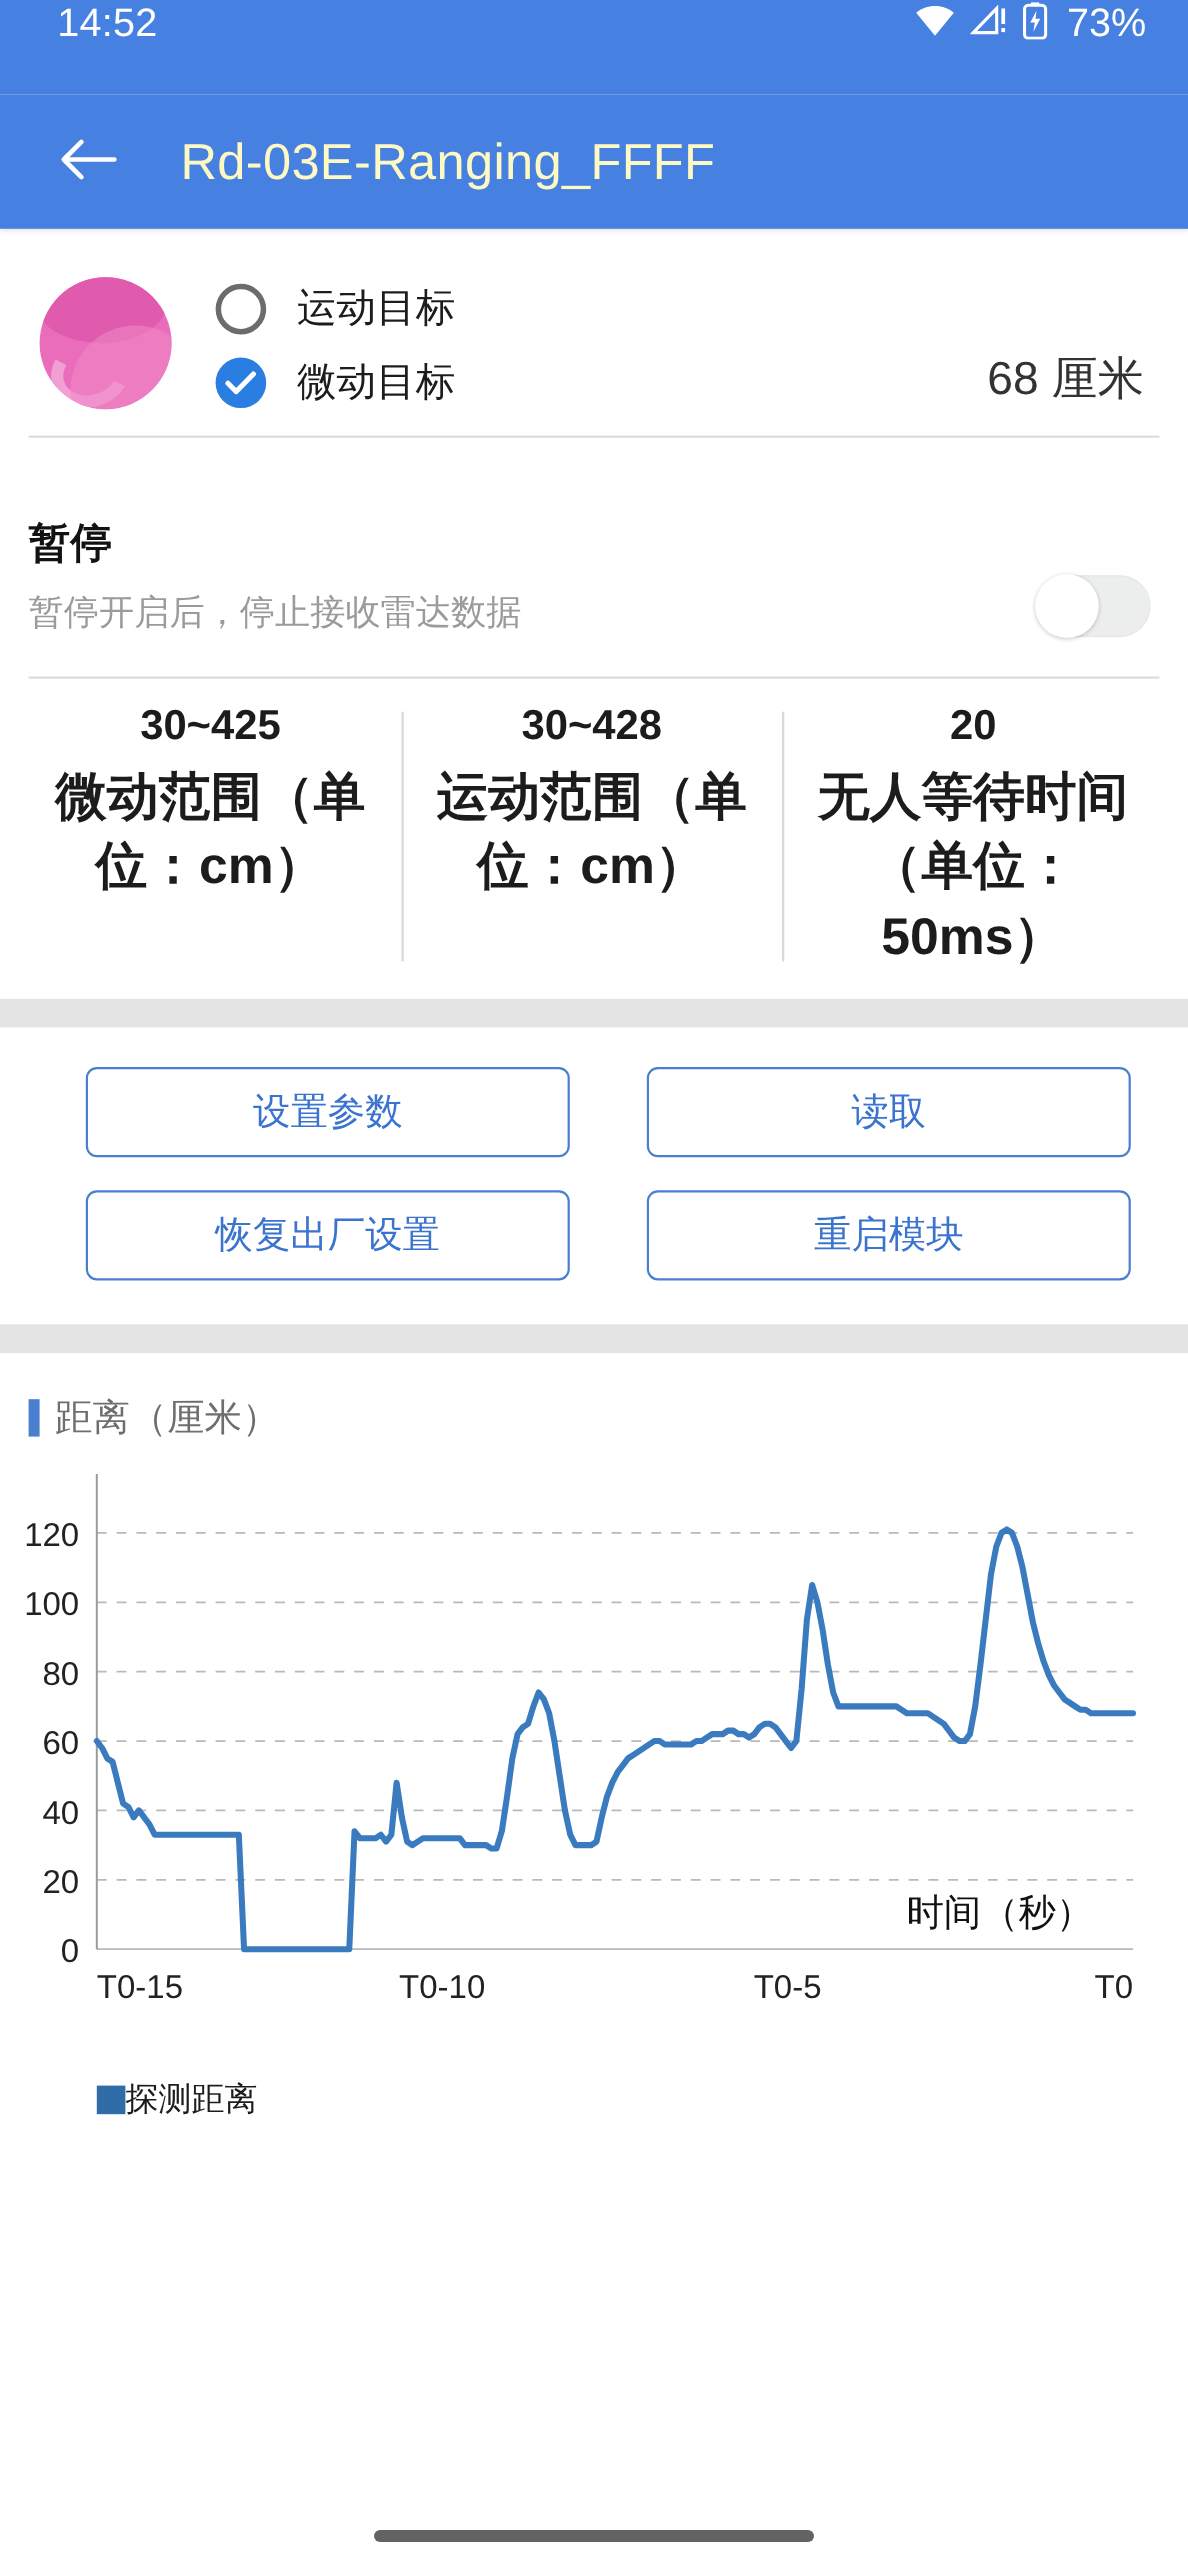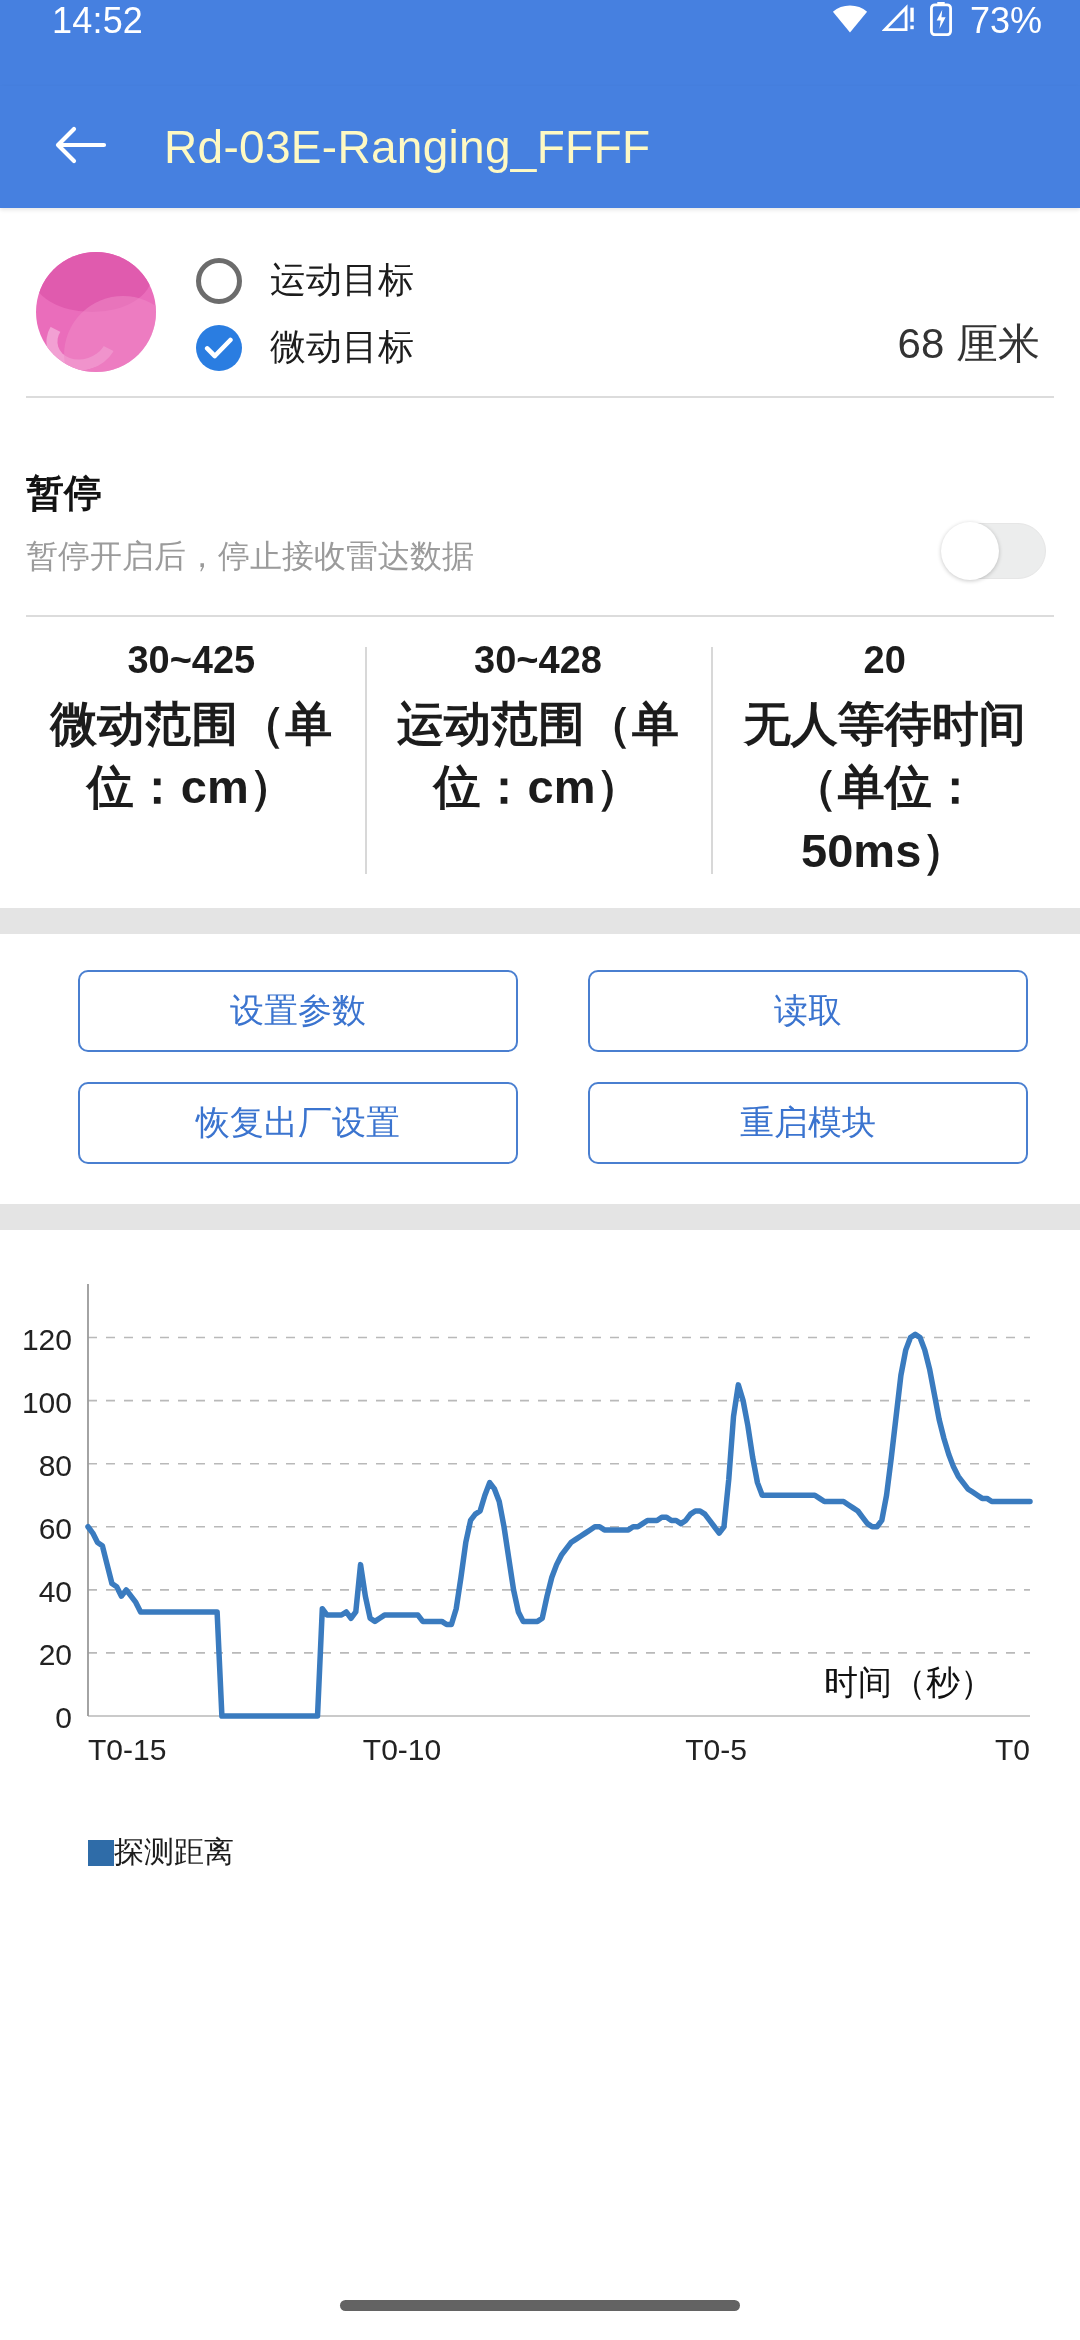--- a/index.html
+++ b/index.html
@@ -248,20 +248,24 @@
 <div class="btn-grid">
   <button class="btn">设置参数</button>
   <button class="btn">读取</button>
   <button class="btn">恢复出厂设置</button>
   <button class="btn">重启模块</button>
 </div>
 
 <div class="band"></div>
 
 <div class="chart-wrap">
+  <div class="chart-title">
+    <span class="chart-title-bar"></span>
+    <span class="chart-title-text">距离（厘米）</span>
+  </div>
 
   <div class="chart-svg-box">
     <svg id="chart" width="1080" height="560" viewBox="0 0 1080 560">
         <line x1="88" y1="450" x2="1030" y2="450" stroke="#b9b9b9" stroke-width="1.6" stroke-dasharray="0"></line>
         <text x="72" y="462" text-anchor="end" font-size="30" fill="#222" font-family="&quot;Liberation Sans&quot;, sans-serif">0</text>
         <line x1="88" y1="386.9230769230769" x2="1030" y2="386.9230769230769" stroke="#b9b9b9" stroke-width="1.6" stroke-dasharray="9 9"></line>
         <text x="72" y="398.9230769230769" text-anchor="end" font-size="30" fill="#222" font-family="&quot;Liberation Sans&quot;, sans-serif">20</text>
         <line x1="88" y1="323.8461538461538" x2="1030" y2="323.8461538461538" stroke="#b9b9b9" stroke-width="1.6" stroke-dasharray="9 9"></line>
         <text x="72" y="335.8461538461538" text-anchor="end" font-size="30" fill="#222" font-family="&quot;Liberation Sans&quot;, sans-serif">40</text>
         <line x1="88" y1="260.7692307692307" x2="1030" y2="260.7692307692307" stroke="#b9b9b9" stroke-width="1.6" stroke-dasharray="9 9"></line>

